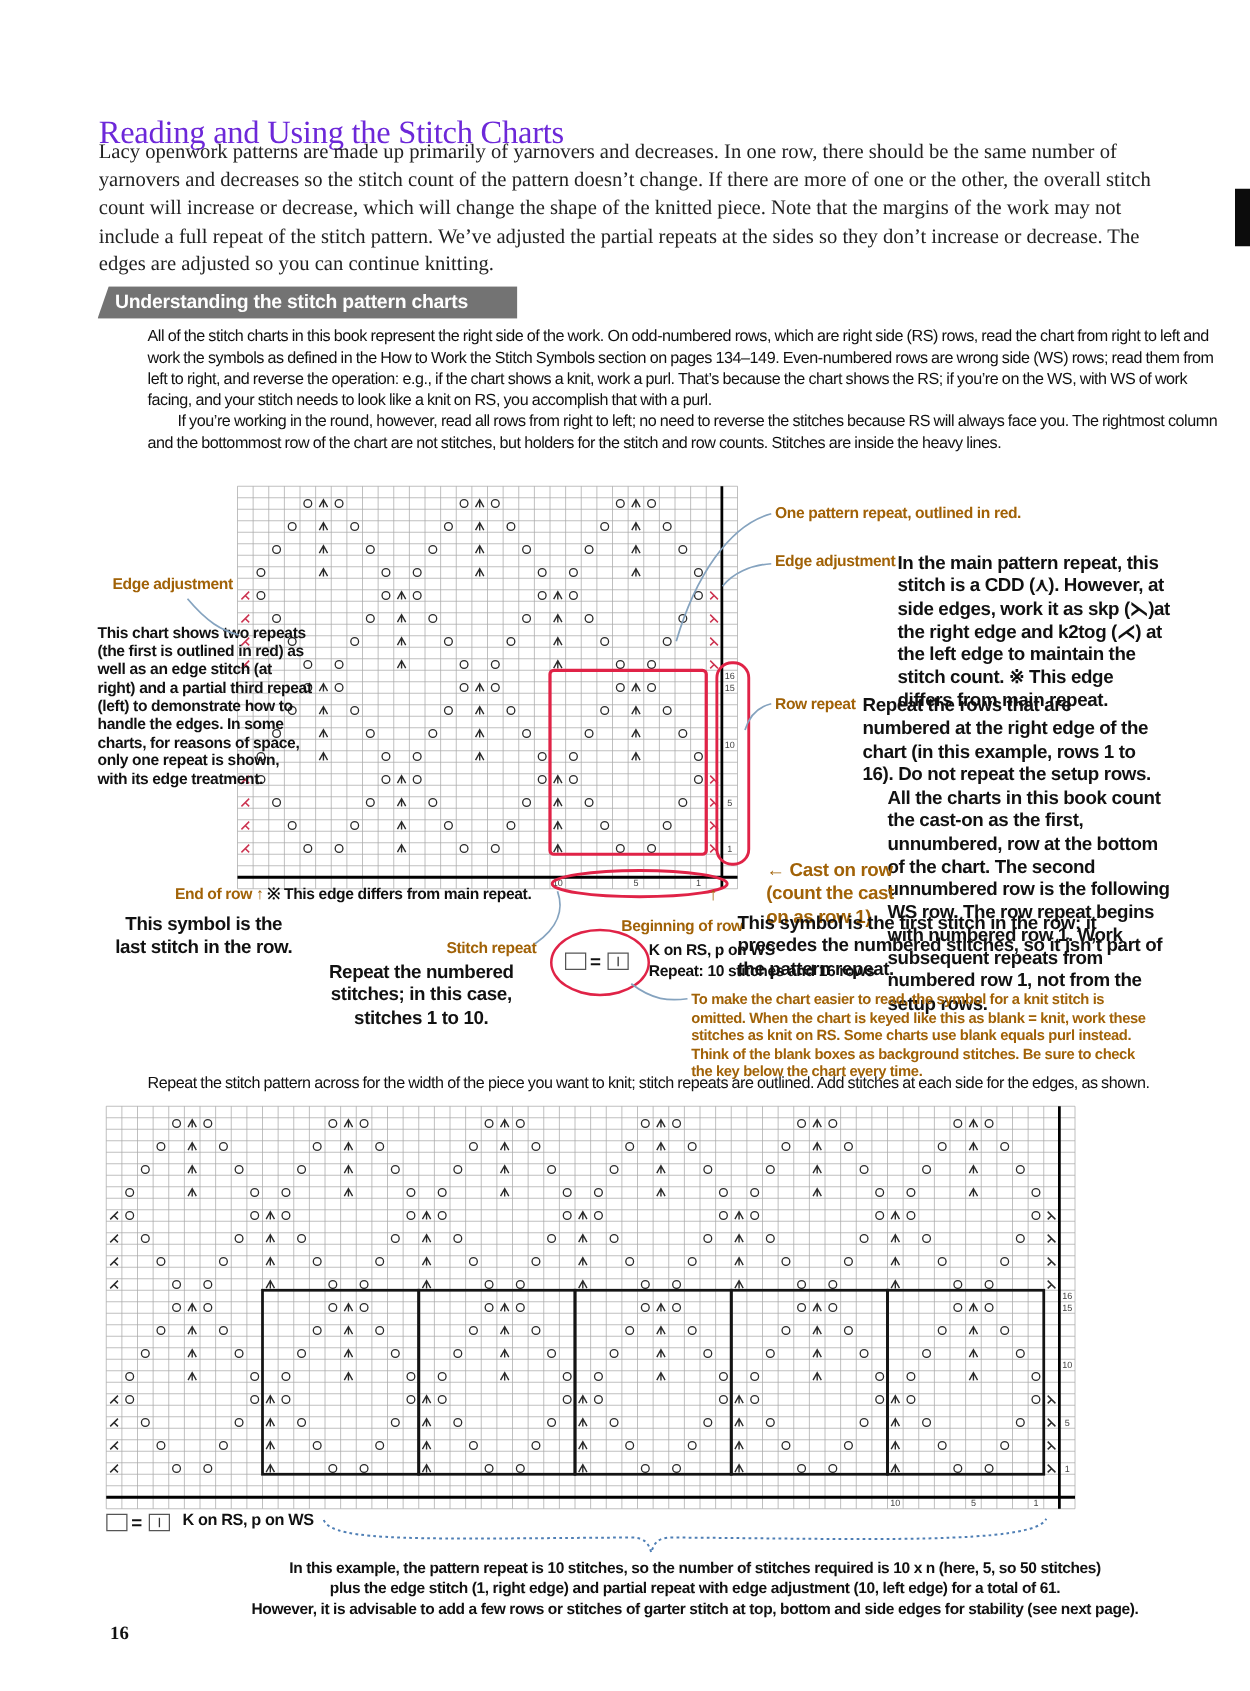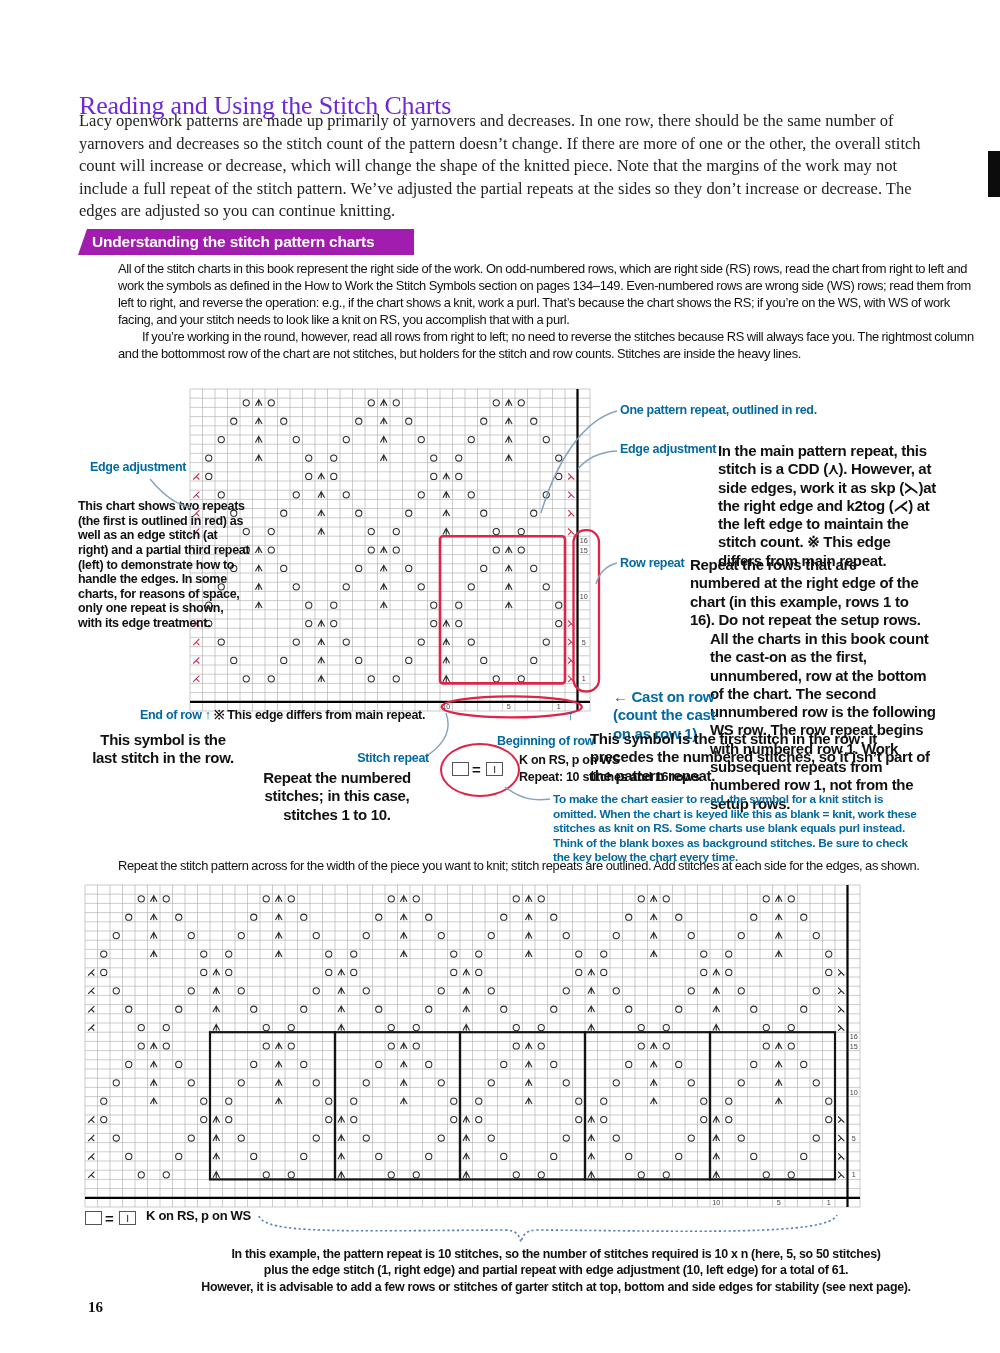--- a/index.html
+++ b/index.html
@@ -2,32 +2,32 @@
 <html><head>
 <meta charset="utf-8">
 <style>
   html,body{margin:0;padding:0;background:#ffffff;}
   #page{position:relative;width:1000px;height:1353px;background:#fff;overflow:hidden;
         font-family:"Liberation Sans",sans-serif;}
   .abs{position:absolute;}
   .serif{font-family:"Liberation Serif",serif;}
   #title{left:79px;top:74px;font-size:26px;color:#6d28d9;letter-spacing:-0.2px;font-weight:500;}
   #intro{left:79px;top:110px;width:858px;font-size:16.5px;line-height:1.37;color:#222;}
-  .barhead{height:26px;background:#a21caf;color:#fff;font-weight:bold;font-size:15.5px;
+  .barhead{height:26px;background:#737373;color:#fff;font-weight:bold;font-size:15.5px;
            line-height:26px;padding:0 16px 0 14px;letter-spacing:-0.2px;
            clip-path:polygon(9px 0,100% 0,100% 100%,0 100%);}
   #bar1{left:78px;top:229px;width:306px;}
   #bar2{left:78px;top:822px;width:274px;}
   .bodytxt{font-size:12.9px;line-height:1.31;color:#111;letter-spacing:-0.35px;word-spacing:-0.4px;margin-left:40px;}
   #sec1{left:78px;top:261px;width:860px;}
   #sec1 p{margin:0;}
   #sec1 p+p{text-indent:24px;}
   #sec2para{left:78px;top:858px;width:862px;}
   .ann{font-weight:bold;letter-spacing:-0.3px;color:#111;}
-  .red{color:#0369a1;}
+  .red{color:#a16207;}
   .sz12{font-size:15px;line-height:1.22;}
   .sz125{font-size:12.5px;line-height:1.17;}
   .keybox{position:absolute;width:15px;height:12px;border:1.3px solid #555;background:#fff;
           text-align:center;font-size:8px;line-height:11px;color:#333;font-weight:bold;}
   #keycircle{left:440px;top:743px;width:76px;height:50px;border:2.4px solid #e02347;border-radius:50%;}
   svg{overflow:visible;display:block;}
   #footnote{left:150px;top:1246px;width:812px;text-align:center;font-size:12.4px;line-height:1.32;}
   #pagenum{left:88px;top:1299px;font-size:15px;font-weight:bold;color:#111;}
   #cornerbar{left:988px;top:151px;width:12px;height:46px;background:#0c0c0c;}
 </style>

